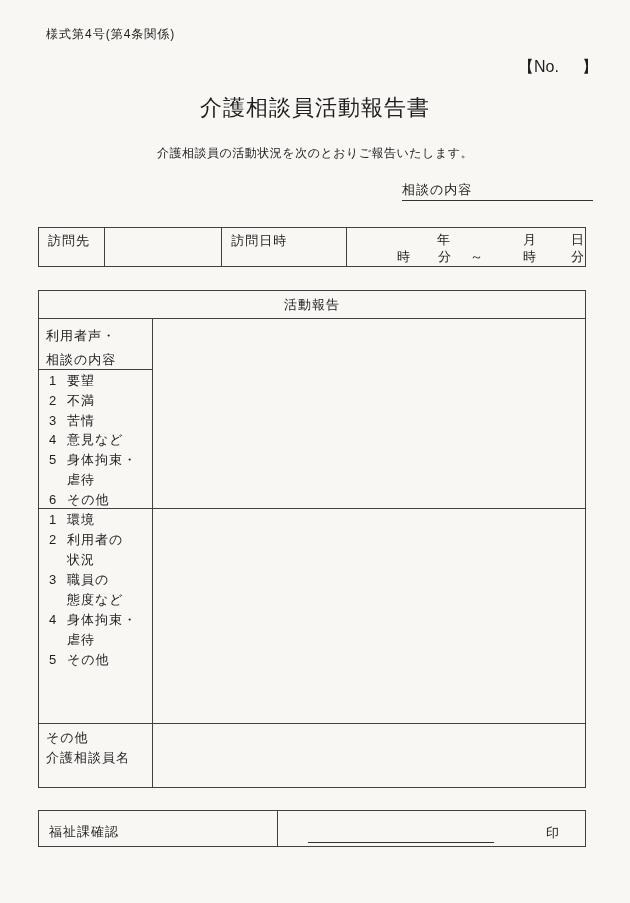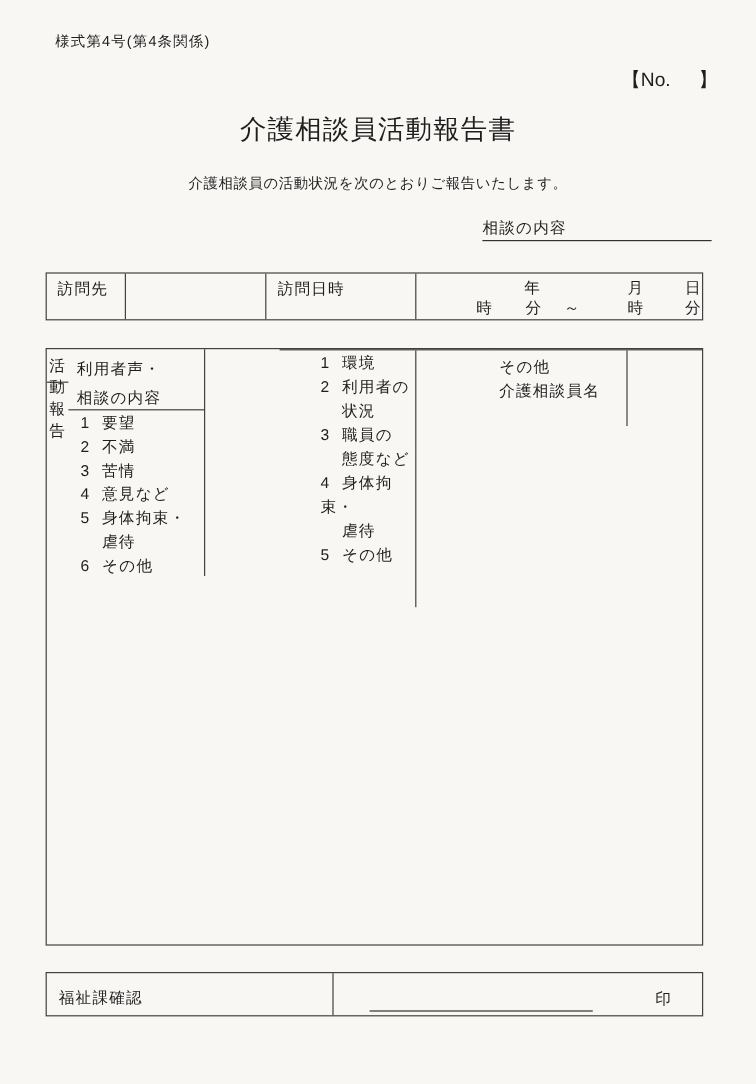--- a/index.html
+++ b/index.html
@@ -22,34 +22,34 @@
   
   .t1{left:38px; top:227px; width:548px; height:40px; border:1px solid var(--border); display:flex;}
   .t1 .c{height:100%; border-right:1px solid var(--border); padding:4px 0 0 9px;}
   .t1 .c1{width:66px;}
   .t1 .c2{width:118px;}
   .t1 .c3{width:125px;}
   .t1 .c4{width:239px; border-right:none; position:relative; padding:0;}
   .t1 .u{position:absolute; width:16px;}
   .r1{top:3px;} .r2{top:20px;}
   
-  .t2{left:38px; top:290px; width:548px; height:498px; border:1px solid var(--border); display:flex; }
+  .t2{left:38px; top:290px; width:548px; height:498px; border:1px solid var(--border); display:flex; flex-direction:column;}
   .t2-head{height:28px; border-bottom:1px solid var(--border); text-align:center; padding-top:5px;}
   .sec{display:flex; width:100%;}
   .sec + .sec{border-top:1px solid var(--border);}
   .sec .left{width:114px; border-right:1px solid var(--border); display:flex; flex-direction:column;}
   .sec .right{flex:1;}
   .s1{height:189px;} .s2{height:215px;} .s3{height:64px;}
   .lblblock{padding:5px 0 0 7px; line-height:24px;}
   .s1 .lblblock{height:51px; border-bottom:1px solid var(--border);}
   .s2 .lblblock{height:44px; border-bottom:1px solid var(--border); padding-top:1px; line-height:20px;}
   .s3 .lblblock{padding-top:4px; line-height:20px;}
   .items{padding-left:10px;}
   .s1 .items .item{line-height:19.8px;}
-  .s2 .items .item{line-height:20px;margin-left:24px;}
+  .s2 .items .item{line-height:20px;}
   .items{padding-top:1px;}
   .num{display:inline-block; width:18px; letter-spacing:0;}
   
   .t3{left:38px; top:810px; width:548px; height:37px; border:1px solid var(--border); display:flex;}
   .t3 .fc1{width:239px; border-right:1px solid var(--border); display:flex; align-items:flex-end; padding:0 0 5px 10px;}
   .t3 .fc2{flex:1; position:relative;}
   .sigline{position:absolute; left:30px; bottom:3px; width:186px; border-bottom:1px solid #333; height:1px;}
   .seal{position:absolute; right:25px; bottom:4px;}
 </style>
 </head>

